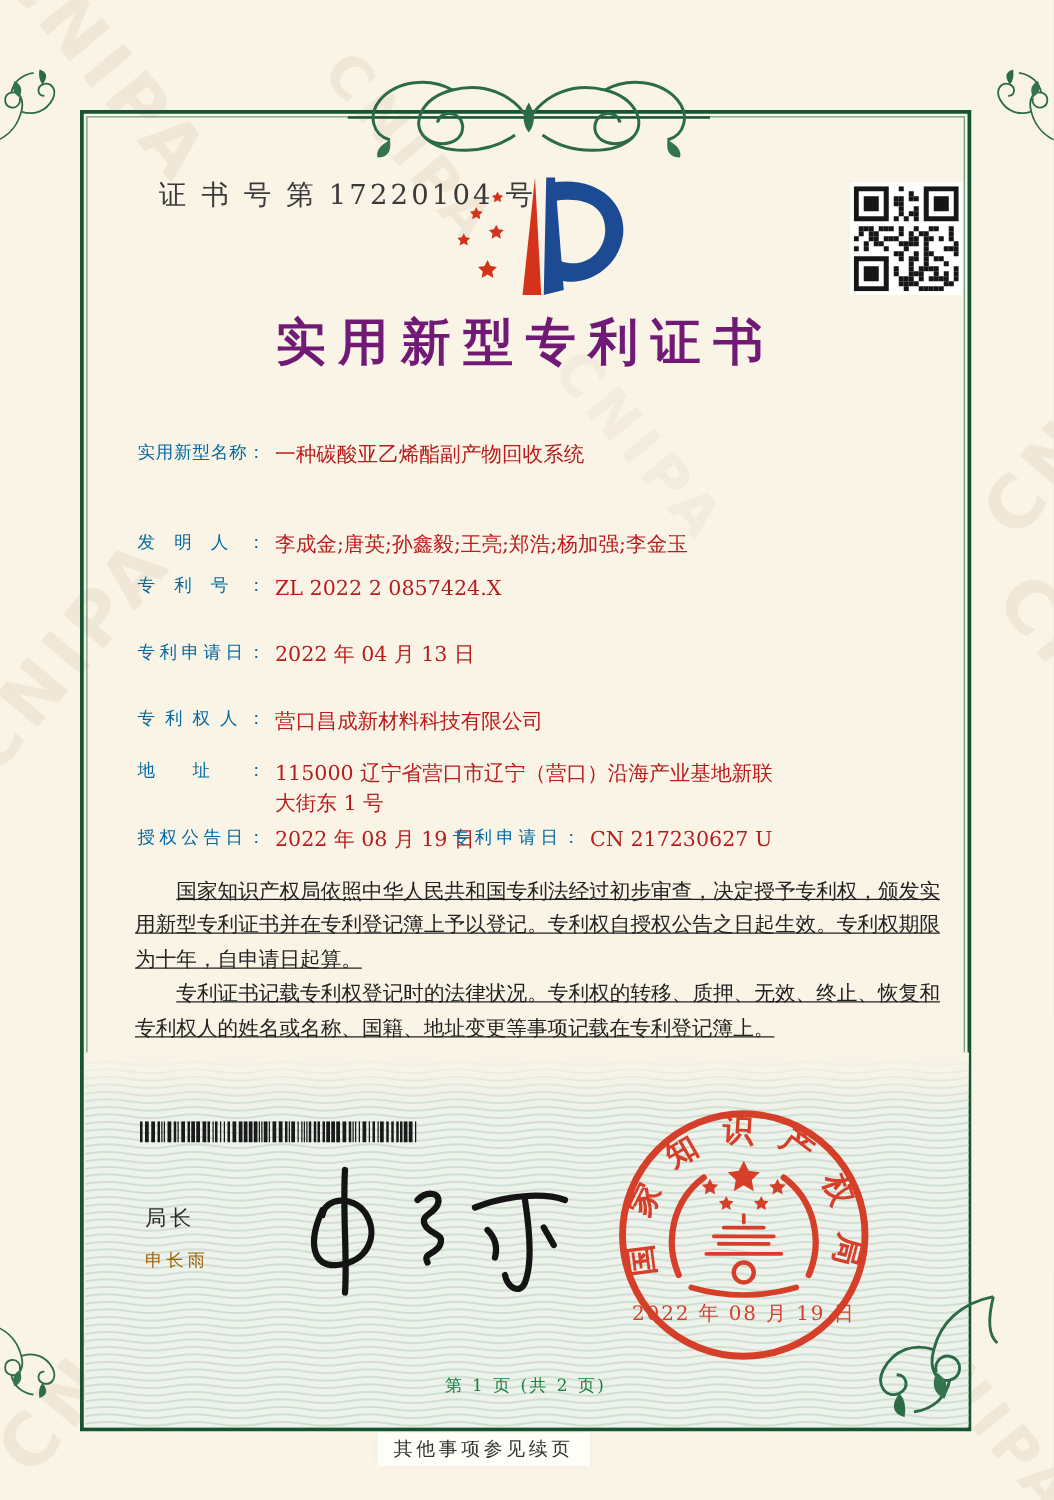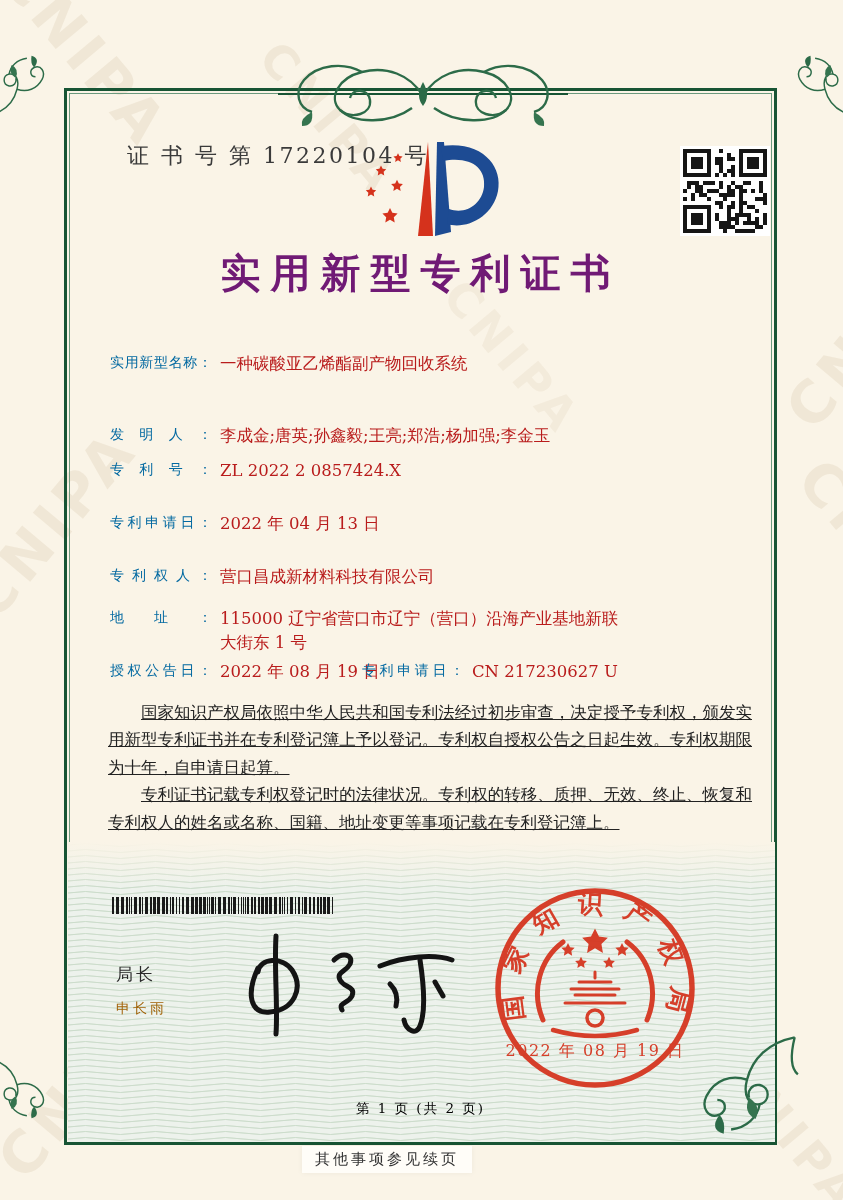--- a/index.html
+++ b/index.html
@@ -37,21 +37,21 @@
              background:linear-gradient(#faf4e7,rgba(250,244,231,0));}
   
   .barcode{position:absolute;left:112px;top:897px;}
   .director-title{position:absolute;left:116px;top:963px;font-size:17px;letter-spacing:3px;
       font-family:"DejaVu Sans","Liberation Sans",sans-serif;color:#2a2a2a;}
   .director-name{position:absolute;left:116px;top:1000px;font-size:14px;letter-spacing:3px;
       font-family:"DejaVu Sans","Liberation Sans",sans-serif;color:#a16207;}
   .signature{position:absolute;left:230px;top:926px;}
   .seal{position:absolute;left:489px;top:884px;opacity:.93;}
   .page-info{position:absolute;left:64px;top:1100px;width:713px;text-align:center;
-             font-size:13.5px;letter-spacing:2px;color:#000000;}
+             font-size:13.5px;letter-spacing:2px;color:#15803d;}
   .cont-note{position:absolute;left:302px;top:1146px;background:#fffdf8;
              padding:4px 13px;font-size:15px;letter-spacing:3px;color:#333;
              box-shadow:0 0 6px rgba(0,0,0,.05);}
   
   .orn{position:absolute;pointer-events:none;}
 </style>
 </head>
 <body>
 
 <div id="page">

